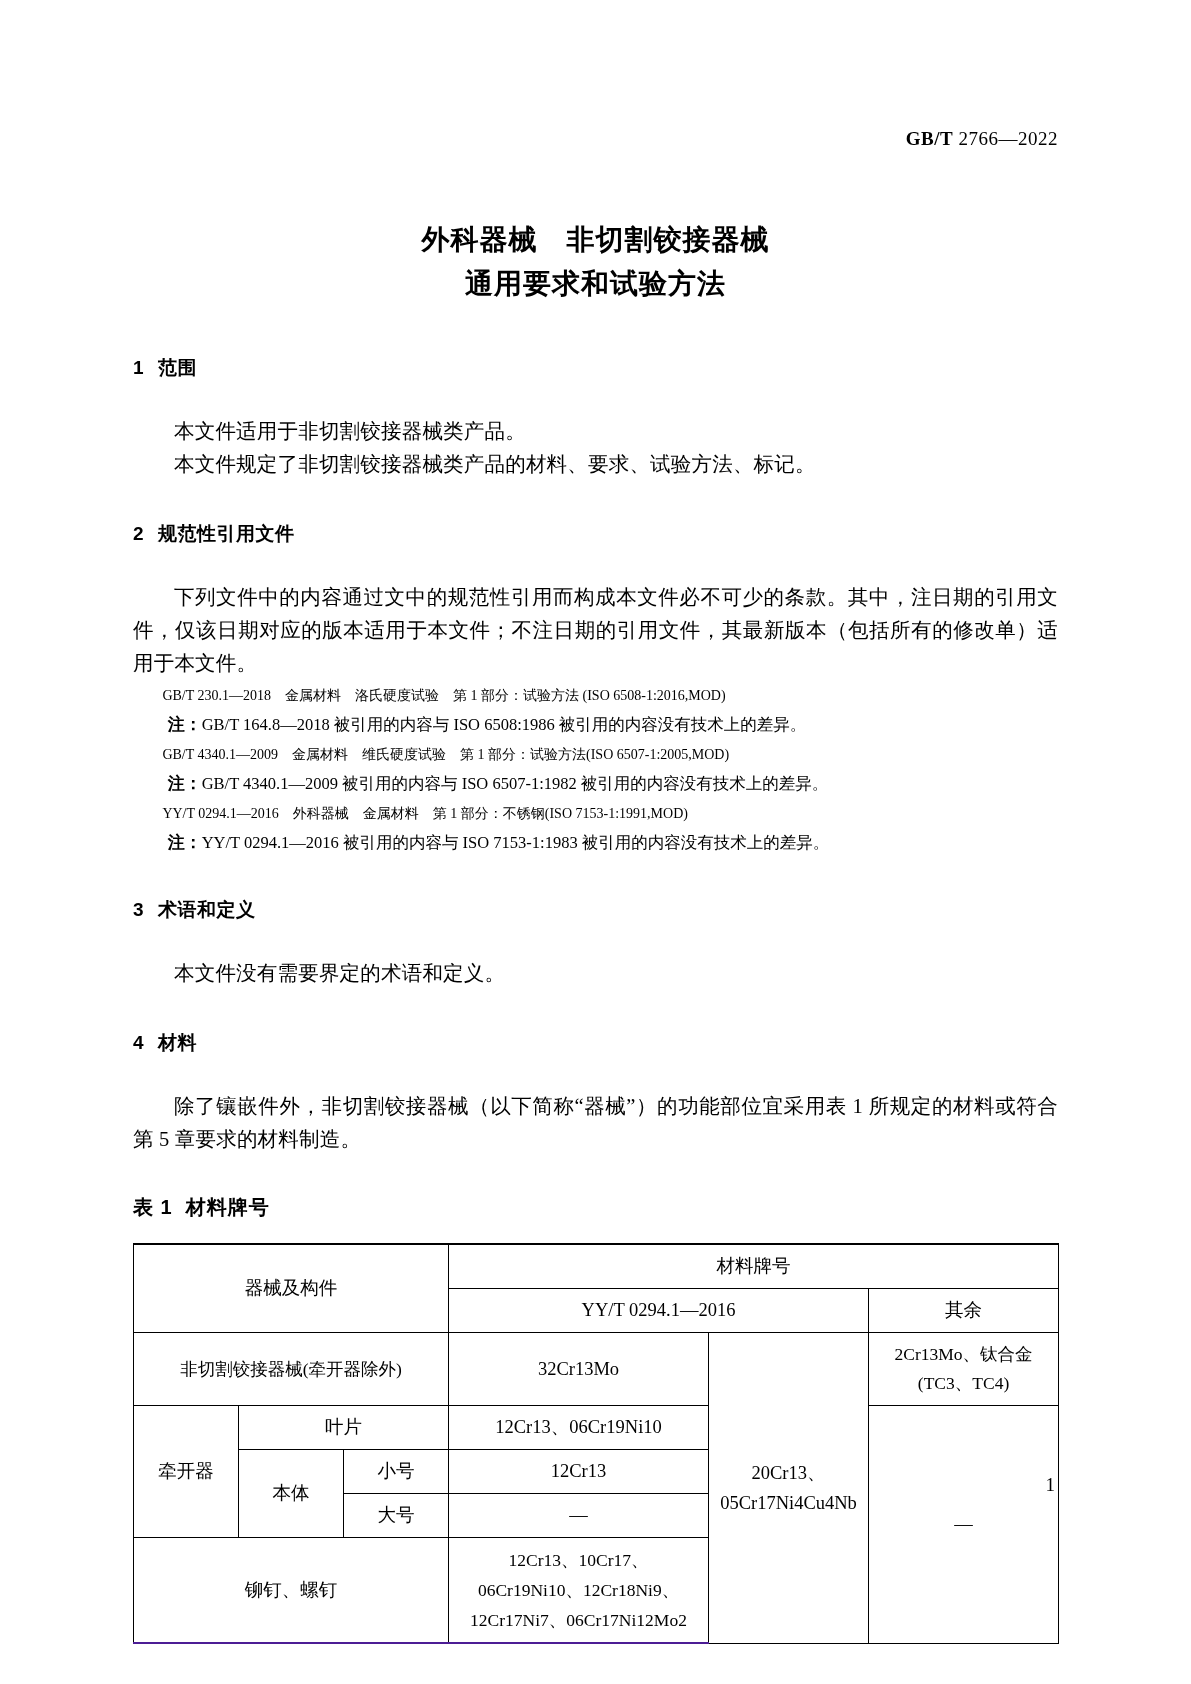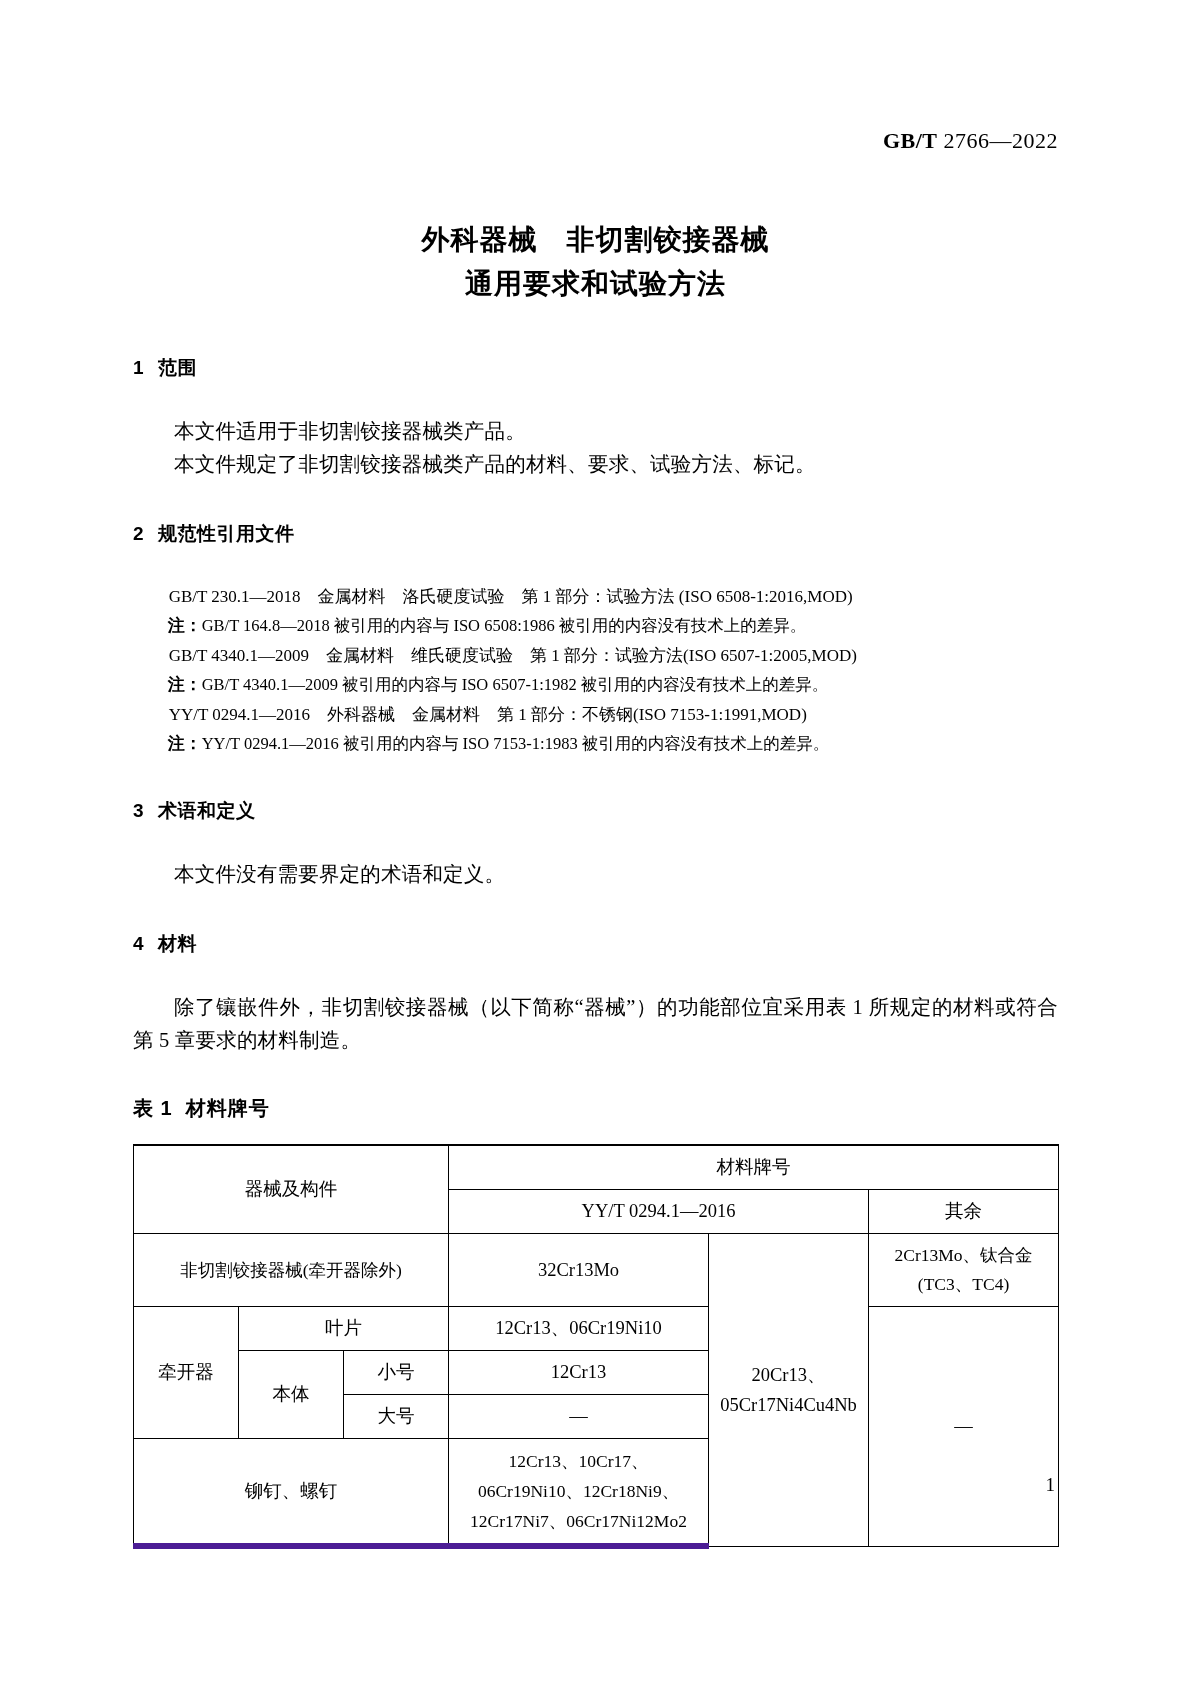--- a/index.html
+++ b/index.html
@@ -19,21 +19,21 @@
     background: #fff;
     box-sizing: border-box;
     overflow: hidden;
   }
 
   
   .running-header {
     position: absolute;
     top: 128px;
     right: 133px;
-    font-size: 22px;
+    font-size: 19px;
     letter-spacing: 0.5px;
     white-space: nowrap;
   }
   .running-header .gb {
     font-weight: bold;
     font-family: "Liberation Serif", serif;
   }
 
   
   .doc-title {
@@ -77,21 +77,21 @@
     font-size: 20.5px;
     line-height: 33px;
     text-align: justify;
     text-justify: inter-ideograph;
     letter-spacing: 0.2px;
   }
   p.indent { text-indent: 2em; }
 
   .ref-line {
     margin: 0;
-    font-size: 17px;
+    font-size: 14px;
     line-height: 31px;
     padding-left: 2.1em;
     white-space: nowrap;
   }
   .ref-note {
     margin: 0;
     font-size: 16.5px;
     line-height: 28px;
     padding-left: 2.1em;
     white-space: nowrap;
@@ -120,21 +120,21 @@
   table.mat td {
     border: 1px solid #000;
     text-align: center;
     vertical-align: middle;
     font-size: 18.5px;
     line-height: 29px;
     padding: 7px 4px;
     font-family: "Liberation Serif", "DejaVu Serif", serif;
   }
   table.mat .thick-top { border-top: 2px solid #000; }
-  table.mat .thick-bottom { border-bottom: 6px solid #4c1d95; }
+  table.mat .thick-bottom { border-bottom: 2px solid #4c1d95; }
   table.mat .small { font-size: 17.5px; }
   table.mat .multi { line-height: 30px; }
 
   
   .page-number {
     position: absolute;
     bottom: 188px;
     right: 136px;
     font-size: 19px;
   }
@@ -162,20 +162,21 @@
     <div class="sp-after-head"></div>
     <p class="para indent">本文件适用于非切割铰接器械类产品。</p>
     <p class="para indent">本文件规定了非切割铰接器械类产品的材料、要求、试验方法、标记。</p>
 
     <div class="sp-before-head"></div>
 
     <h2 class="clause">
       <span class="num">2</span><span>规范性引用文件</span>
     </h2>
     <div class="sp-after-head"></div>
+    <p class="para indent">下列文件中的内容通过文中的规范性引用而构成本文件必不可少的条款。其中，注日期的引用文件，仅该日期对应的版本适用于本文件；不注日期的引用文件，其最新版本（包括所有的修改单）适用于本文件。</p>
 
     <p class="ref-line">GB/T 230.1—2018　金属材料　洛氏硬度试验　第 1 部分：试验方法 (ISO 6508-1:2016,MOD)</p>
     <p class="ref-note"><b>注：</b><span>GB/T 164.8—2018 被引用的内容与 ISO 6508:1986 被引用的内容没有技术上的差异。</span></p>
 
     <p class="ref-line">GB/T 4340.1—2009　金属材料　维氏硬度试验　第 1 部分：试验方法(ISO 6507-1:2005,MOD)</p>
     <p class="ref-note"><b>注：</b><span>GB/T 4340.1—2009 被引用的内容与 ISO 6507-1:1982 被引用的内容没有技术上的差异。</span></p>
 
 
     <p class="ref-line">YY/T 0294.1—2016　外科器械　金属材料　第 1 部分：不锈钢(ISO 7153-1:1991,MOD)</p>
     <p class="ref-note"><b>注：</b><span>YY/T 0294.1—2016 被引用的内容与 ISO 7153-1:1983 被引用的内容没有技术上的差异。</span></p>

